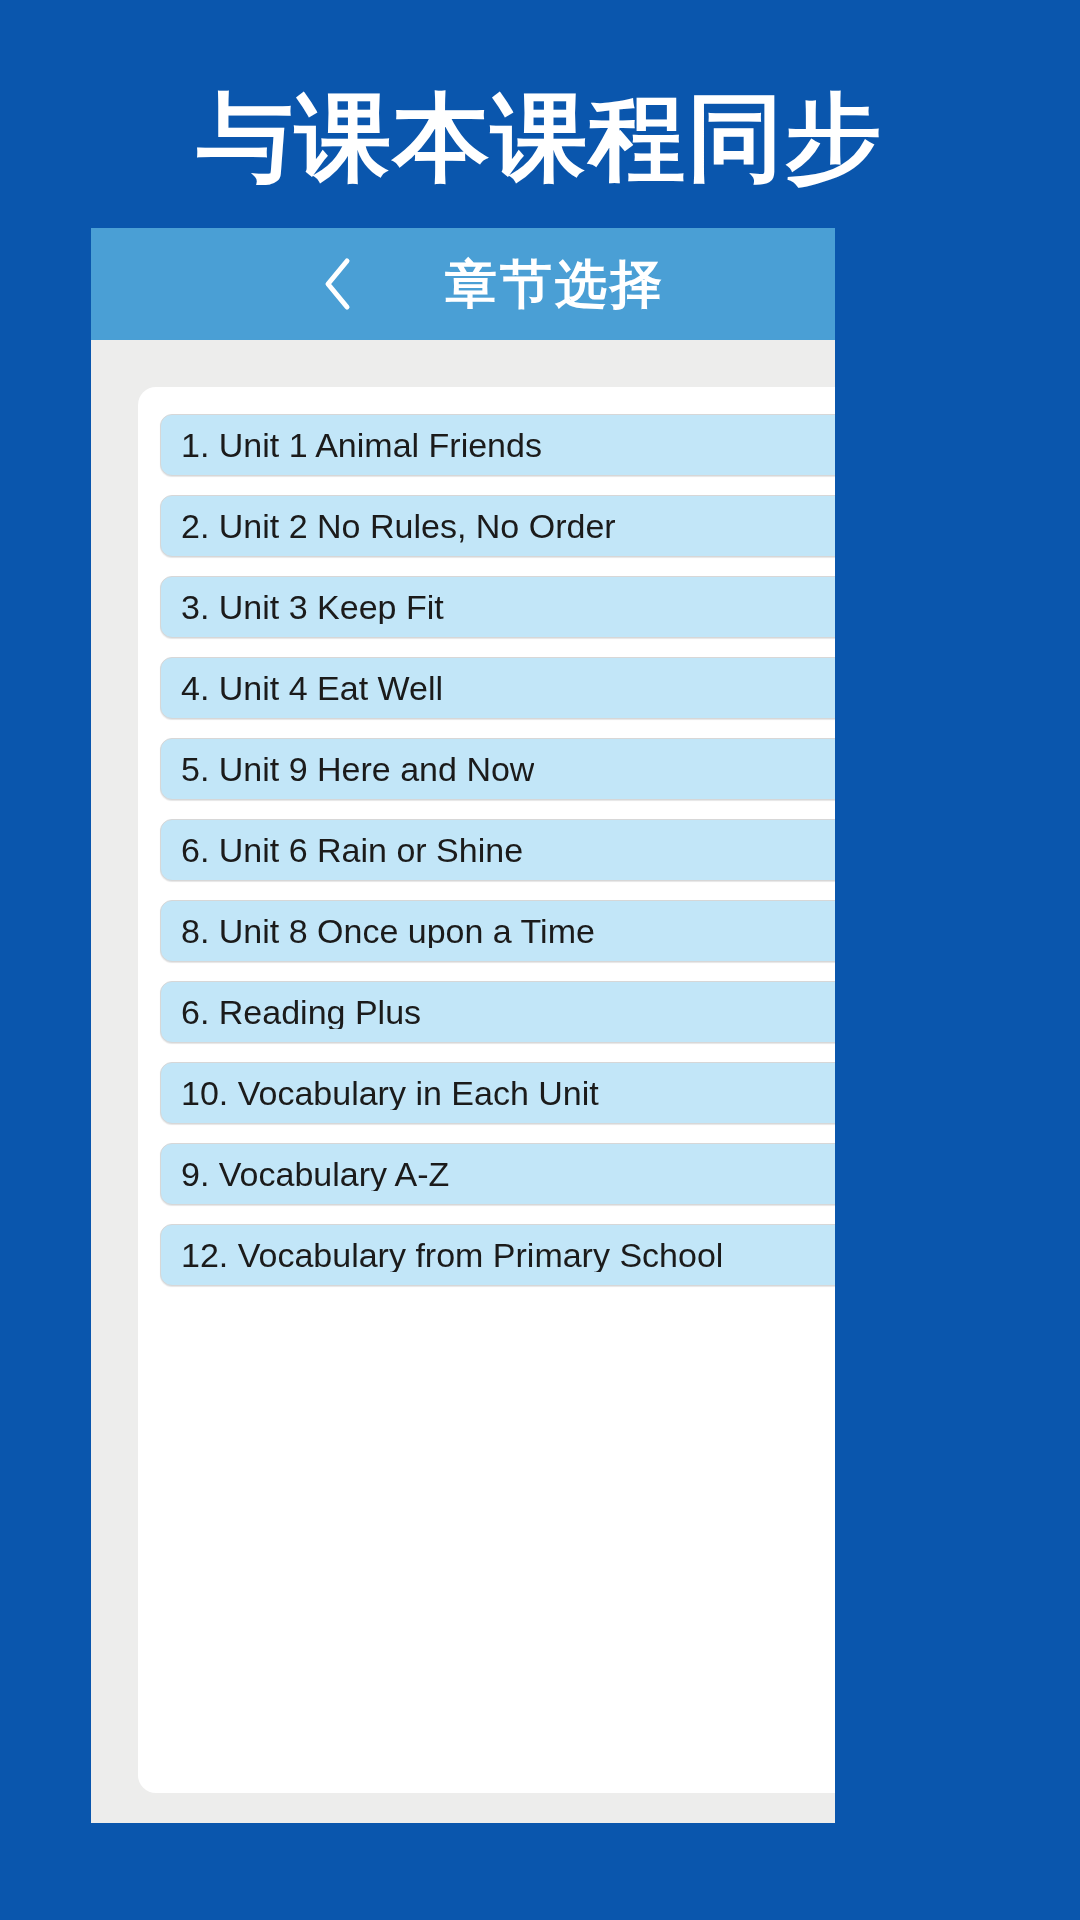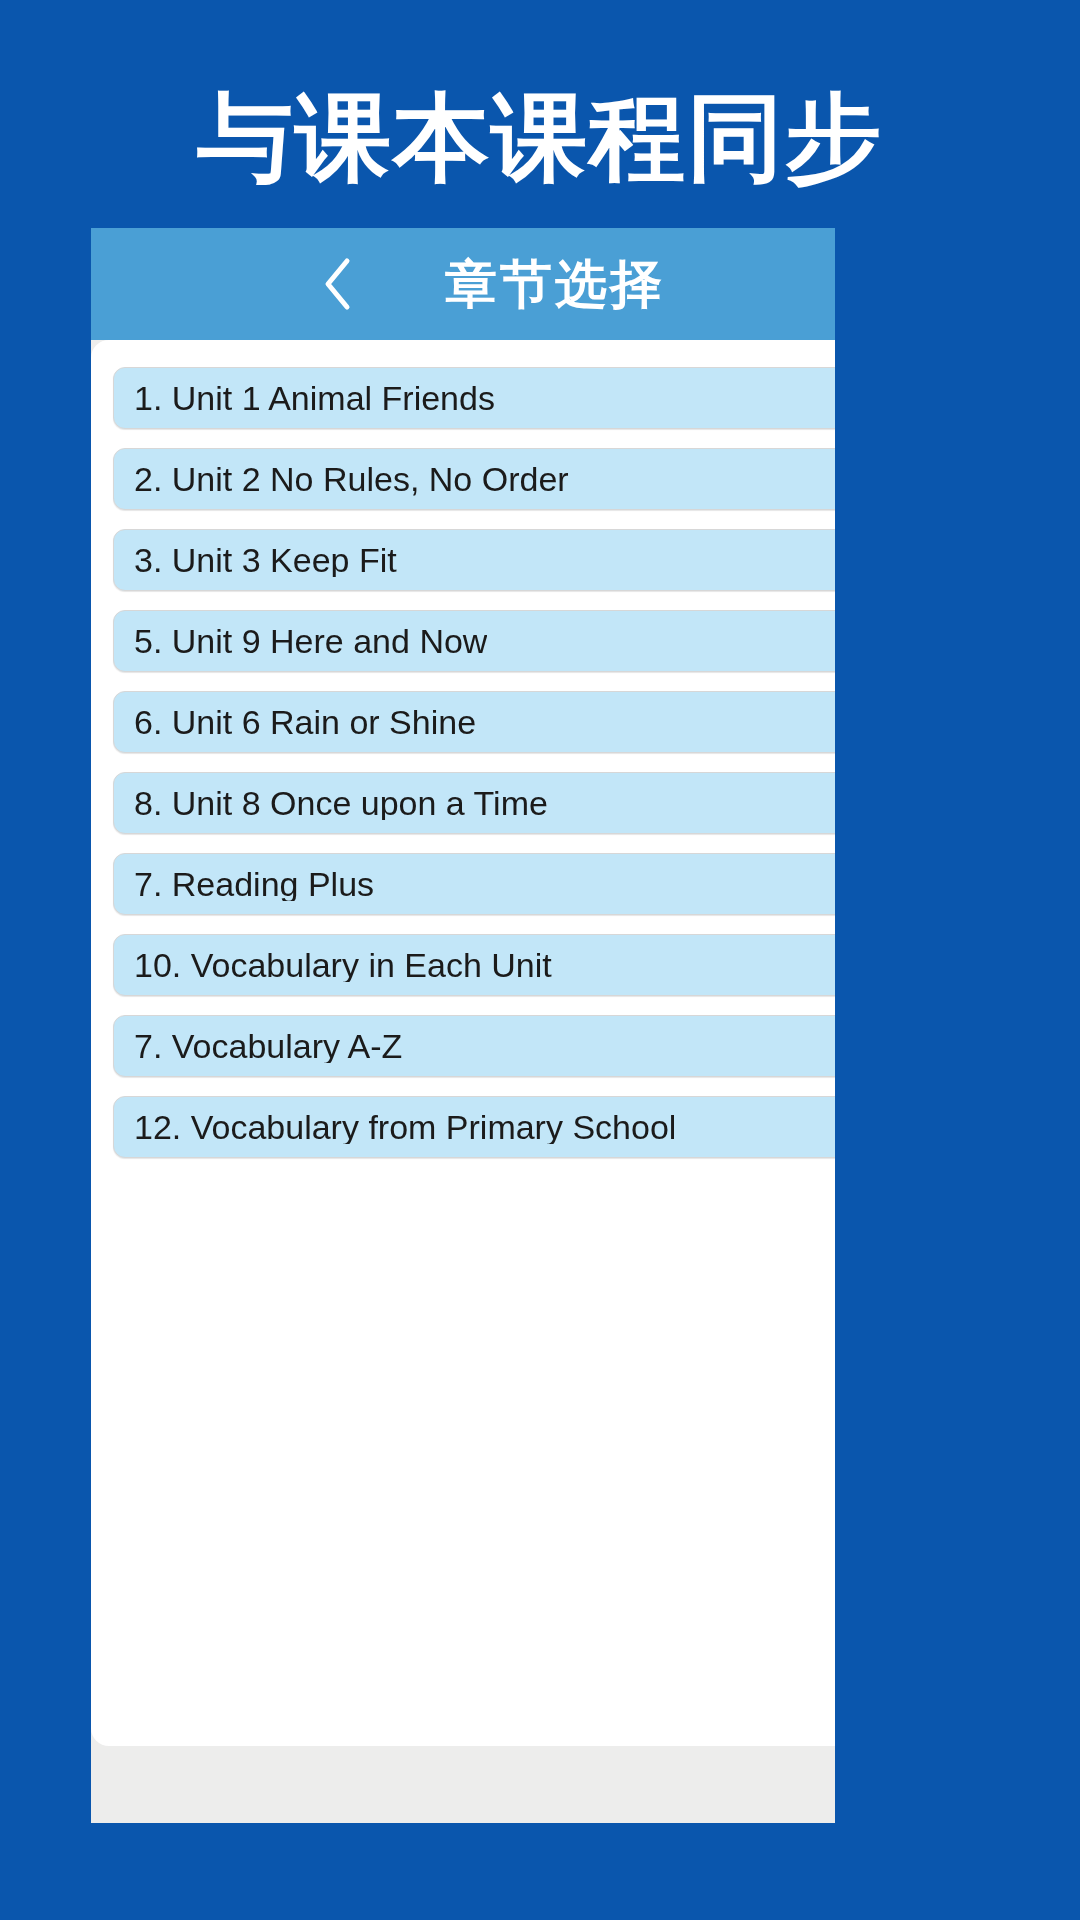--- a/index.html
+++ b/index.html
@@ -80,20 +80,21 @@
     left: 14px;
     user-select: none;
   }
 
   
   .content-area {
     position: relative;
     width: 900px;
     height: 1483px;
     box-sizing: border-box;
+    padding: 47px;
   }
   .list-card {
     width: 806px;
     height: 1406px;
     background: #ffffff;
     border-radius: 18px;
     box-sizing: border-box;
     padding: 27px 22px 22px 22px;
     overflow: hidden;
   }
@@ -151,36 +152,39 @@
         <div class="chapter-item">
           <span class="chapter-item-label">1. Unit 1 Animal Friends</span>
         </div>
         <div class="chapter-item">
           <span class="chapter-item-label">2. Unit 2 No Rules, No Order</span>
         </div>
         <div class="chapter-item">
           <span class="chapter-item-label">3. Unit 3 Keep Fit</span>
         </div>
         <div class="chapter-item">
+          <span class="chapter-item-label">4. Unit 4 Eat Well</span>
+        </div>
+        <div class="chapter-item">
           <span class="chapter-item-label">5. Unit 9 Here and Now</span>
         </div>
         <div class="chapter-item">
           <span class="chapter-item-label">6. Unit 6 Rain or Shine</span>
         </div>
         <div class="chapter-item">
           <span class="chapter-item-label">8. Unit 8 Once upon a Time</span>
         </div>
         <div class="chapter-item">
-          <span class="chapter-item-label">7. Reading Plus</span>
+          <span class="chapter-item-label">6. Reading Plus</span>
         </div>
         <div class="chapter-item">
           <span class="chapter-item-label">10. Vocabulary in Each Unit</span>
         </div>
         <div class="chapter-item">
-          <span class="chapter-item-label">7. Vocabulary A-Z</span>
+          <span class="chapter-item-label">9. Vocabulary A-Z</span>
         </div>
         <div class="chapter-item">
           <span class="chapter-item-label">12. Vocabulary from Primary School</span>
         </div>
 
       </div>
     </div>
   </div>
 
 </div>

